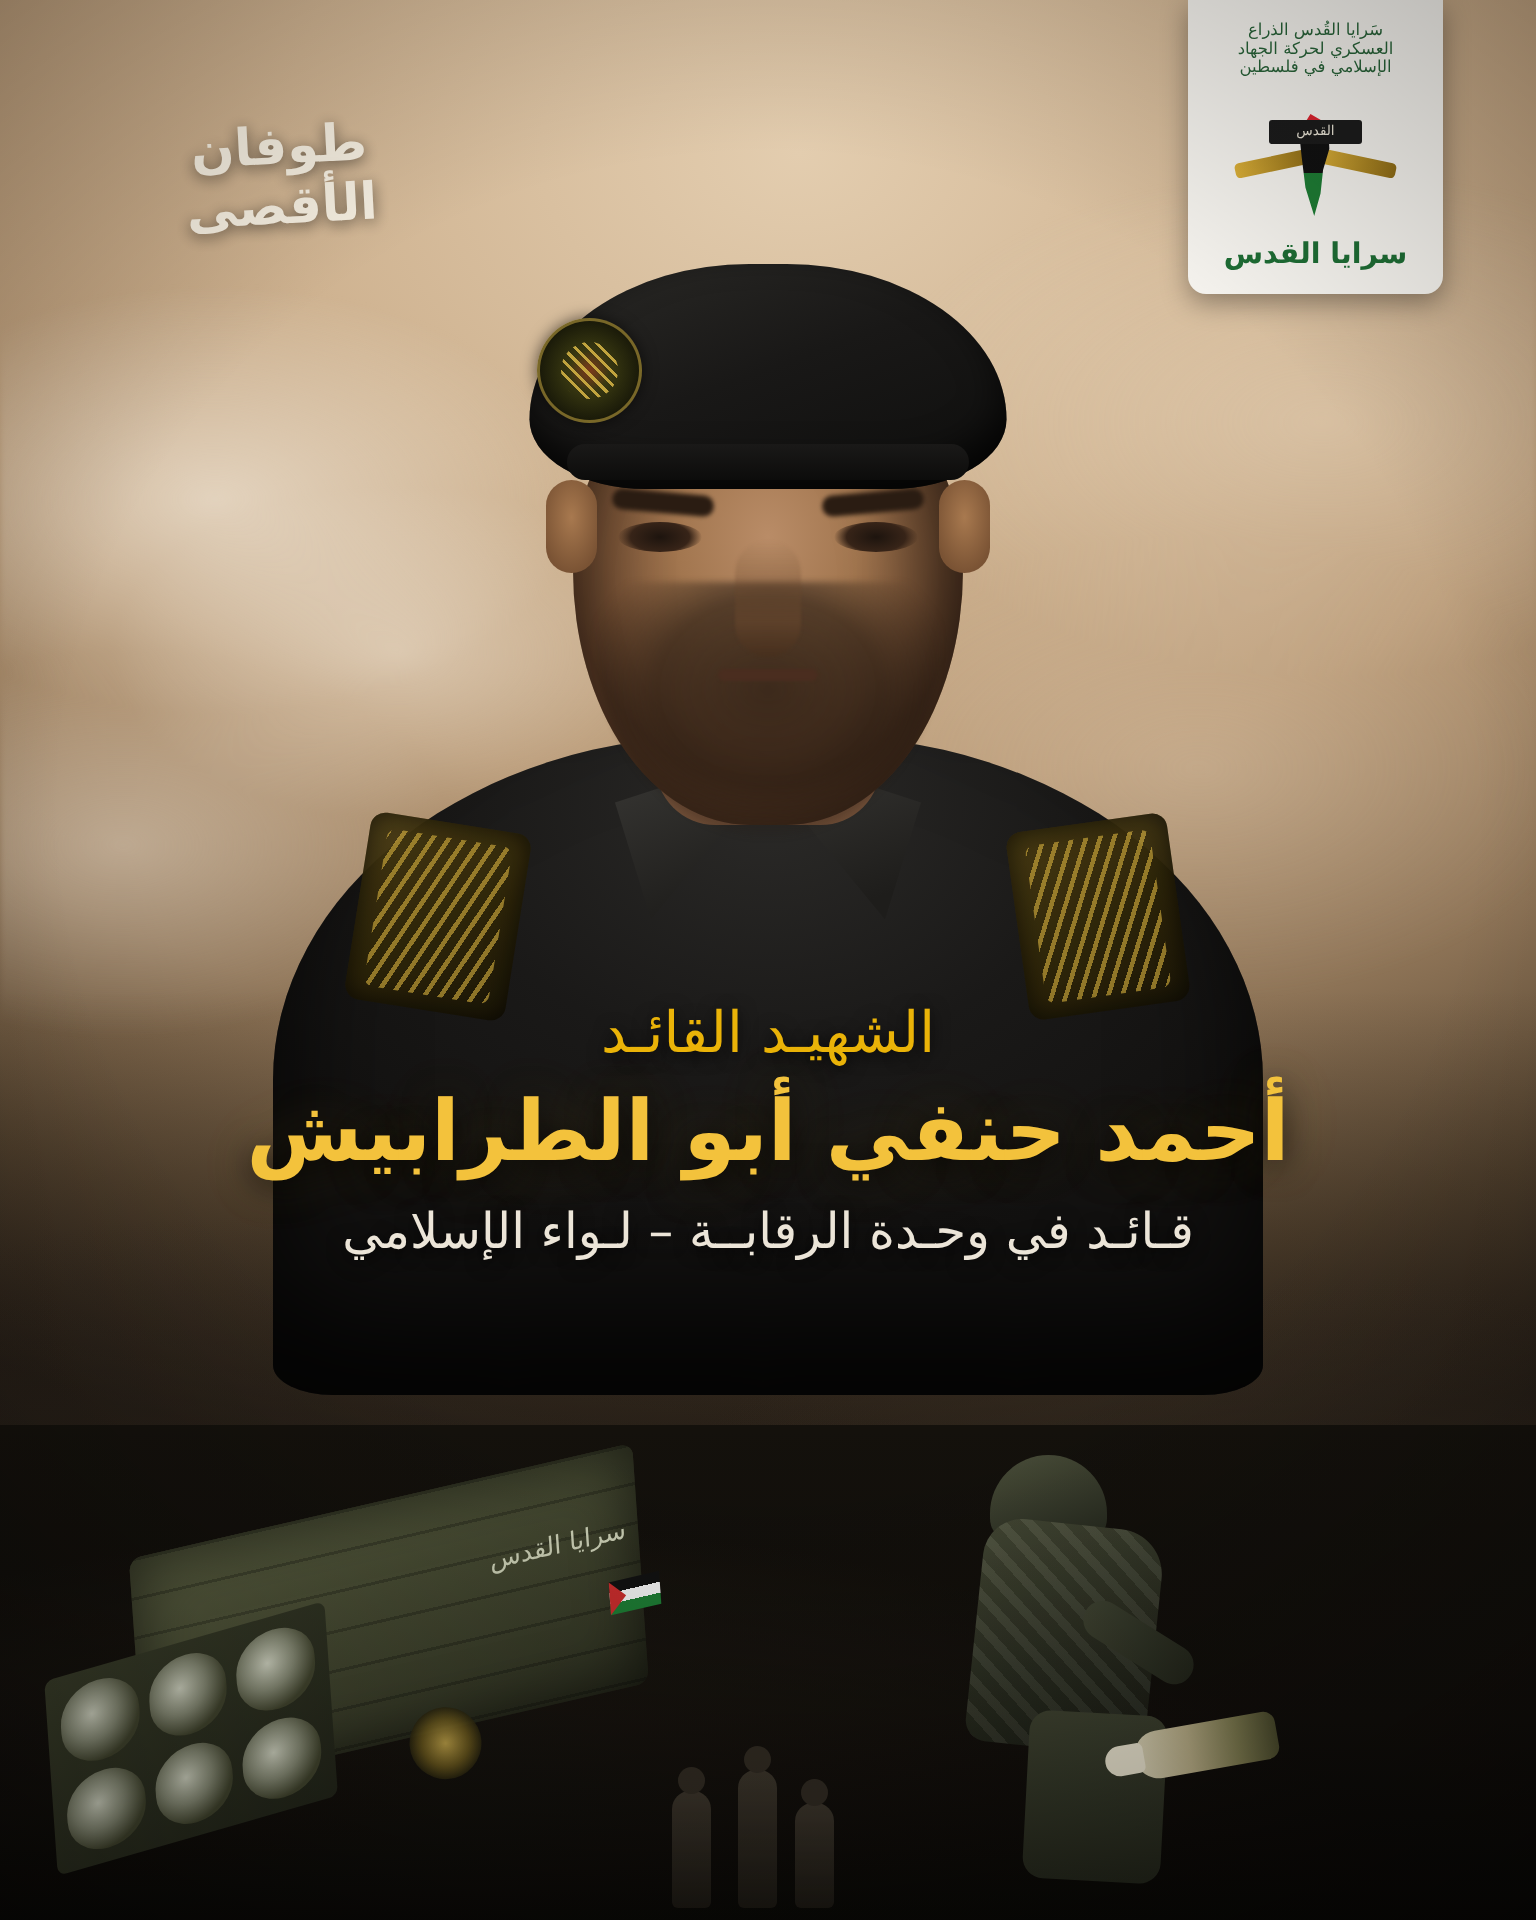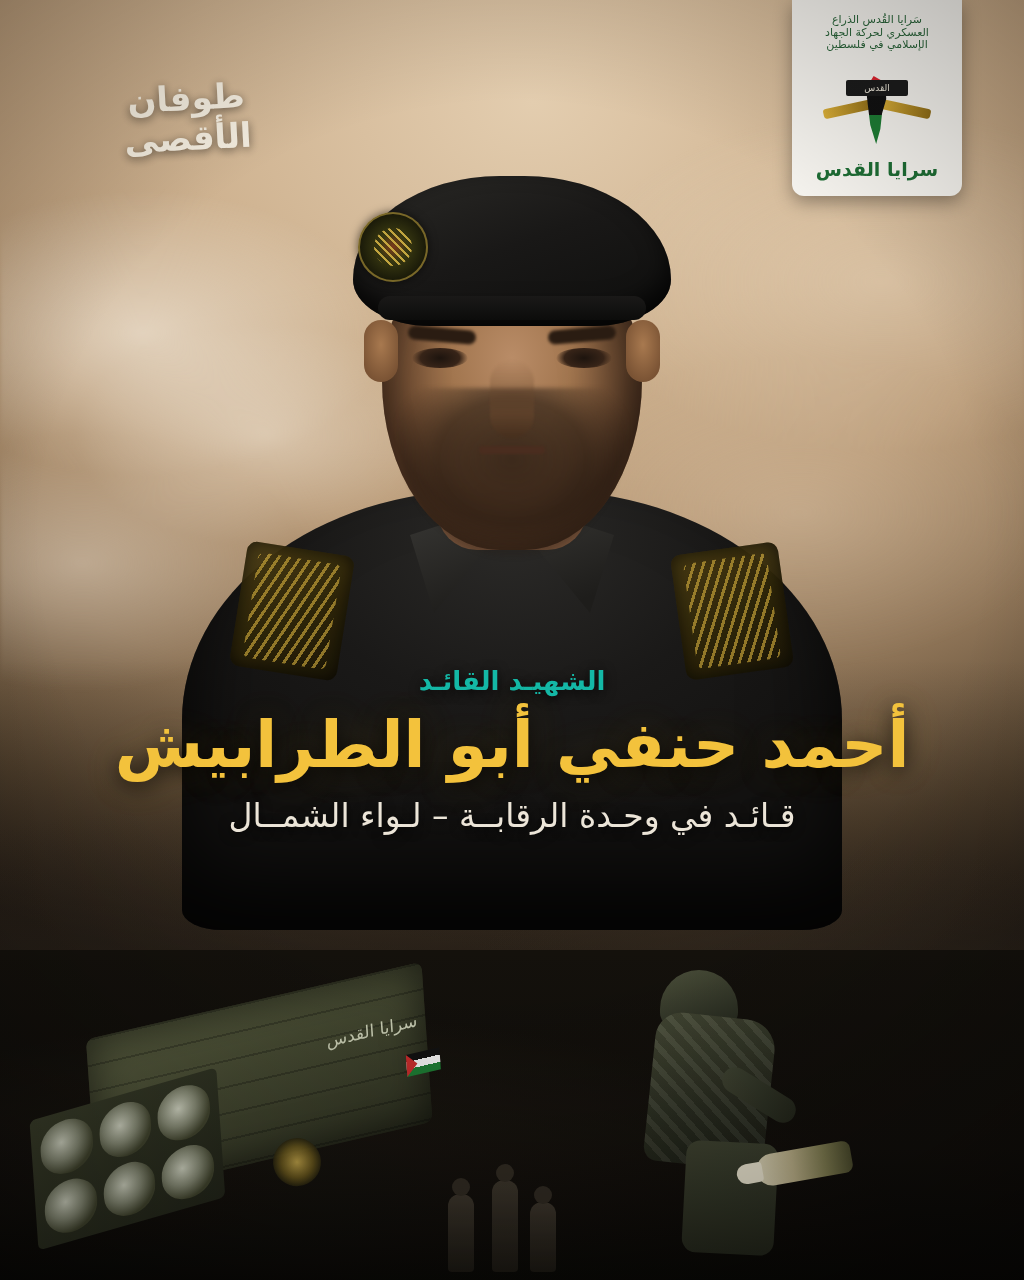--- a/index.html
+++ b/index.html
@@ -324,30 +324,30 @@
 
   
   .text-block {
     position: absolute;
     left: 0; right: 0;
     top: 666px;
     text-align: center;
     z-index: 5;
   }
   .rank {
-    color: #14b8a6;
-    font-size: 26px;
-    font-weight: bold;
+    color: #eab308;
+    font-size: 38px;
+    font-weight: normal;
     letter-spacing: 6px;
     text-shadow: 0 2px 12px rgba(0,0,0,.8);
   }
   .martyr-name {
     margin-top: 12px;
     color: #f3c23c;
-    font-size: 64px;
+    font-size: 56px;
     font-weight: bold;
     letter-spacing: 1px;
     text-shadow: 0 4px 22px rgba(0,0,0,.85), 0 0 40px rgba(243,194,60,.18);
   }
   .role {
     margin-top: 14px;
     color: #ece5d8;
     font-size: 33px;
     letter-spacing: 4px;
     text-shadow: 0 2px 12px rgba(0,0,0,.8);
@@ -589,21 +589,21 @@
         <div class="emb-map"></div>
         <div class="emb-banner">القدس</div>
       </div>
     </div>
     <div class="logo-name">سرايا القدس</div>
   </div>
 
   <div class="text-block">
     <div class="rank">الشهيـد القائـد</div>
     <div class="martyr-name">أحمد حنفي أبو الطرابيش</div>
-    <div class="role">قـائـد في وحـدة الرقابــة – لـواء الشمــال</div>
+    <div class="role">قـائـد في وحـدة الرقابــة – لـواء الإسلامي</div>
   </div>
 
   <div class="ground"></div>
 
   <div class="launcher">
     <div class="launcher-body"></div>
     <div class="launcher-text">سرايا القدس</div>
     <div class="launcher-flag"></div>
     <div class="launcher-badge"></div>
     <div class="tubes">

